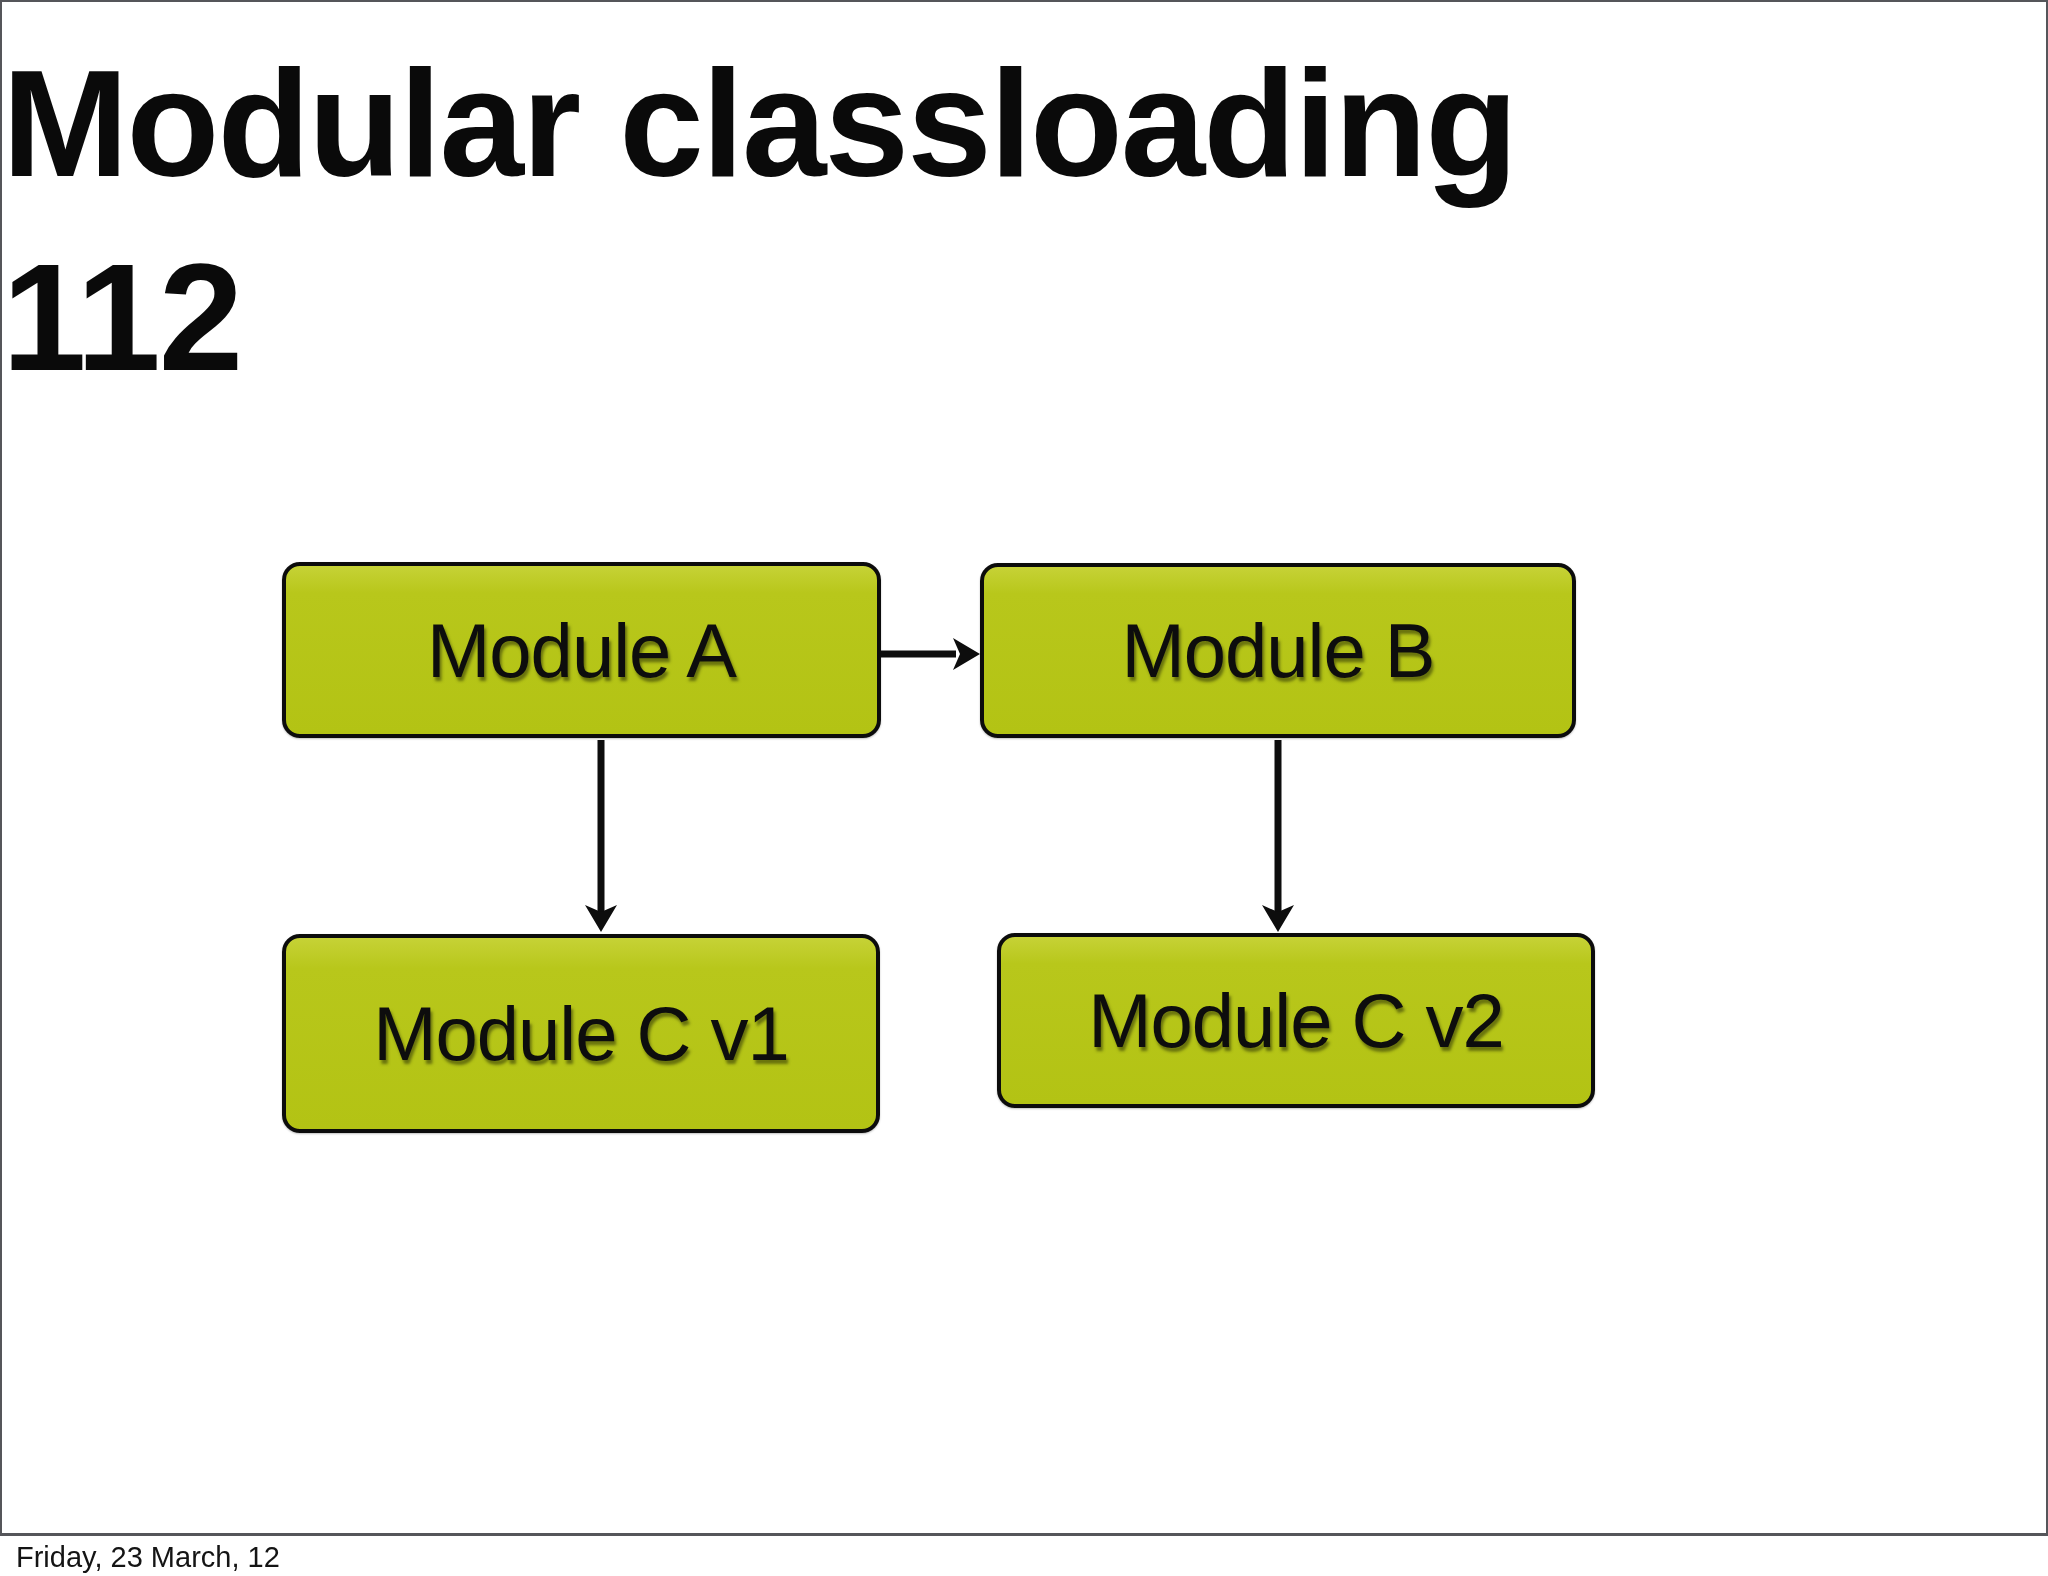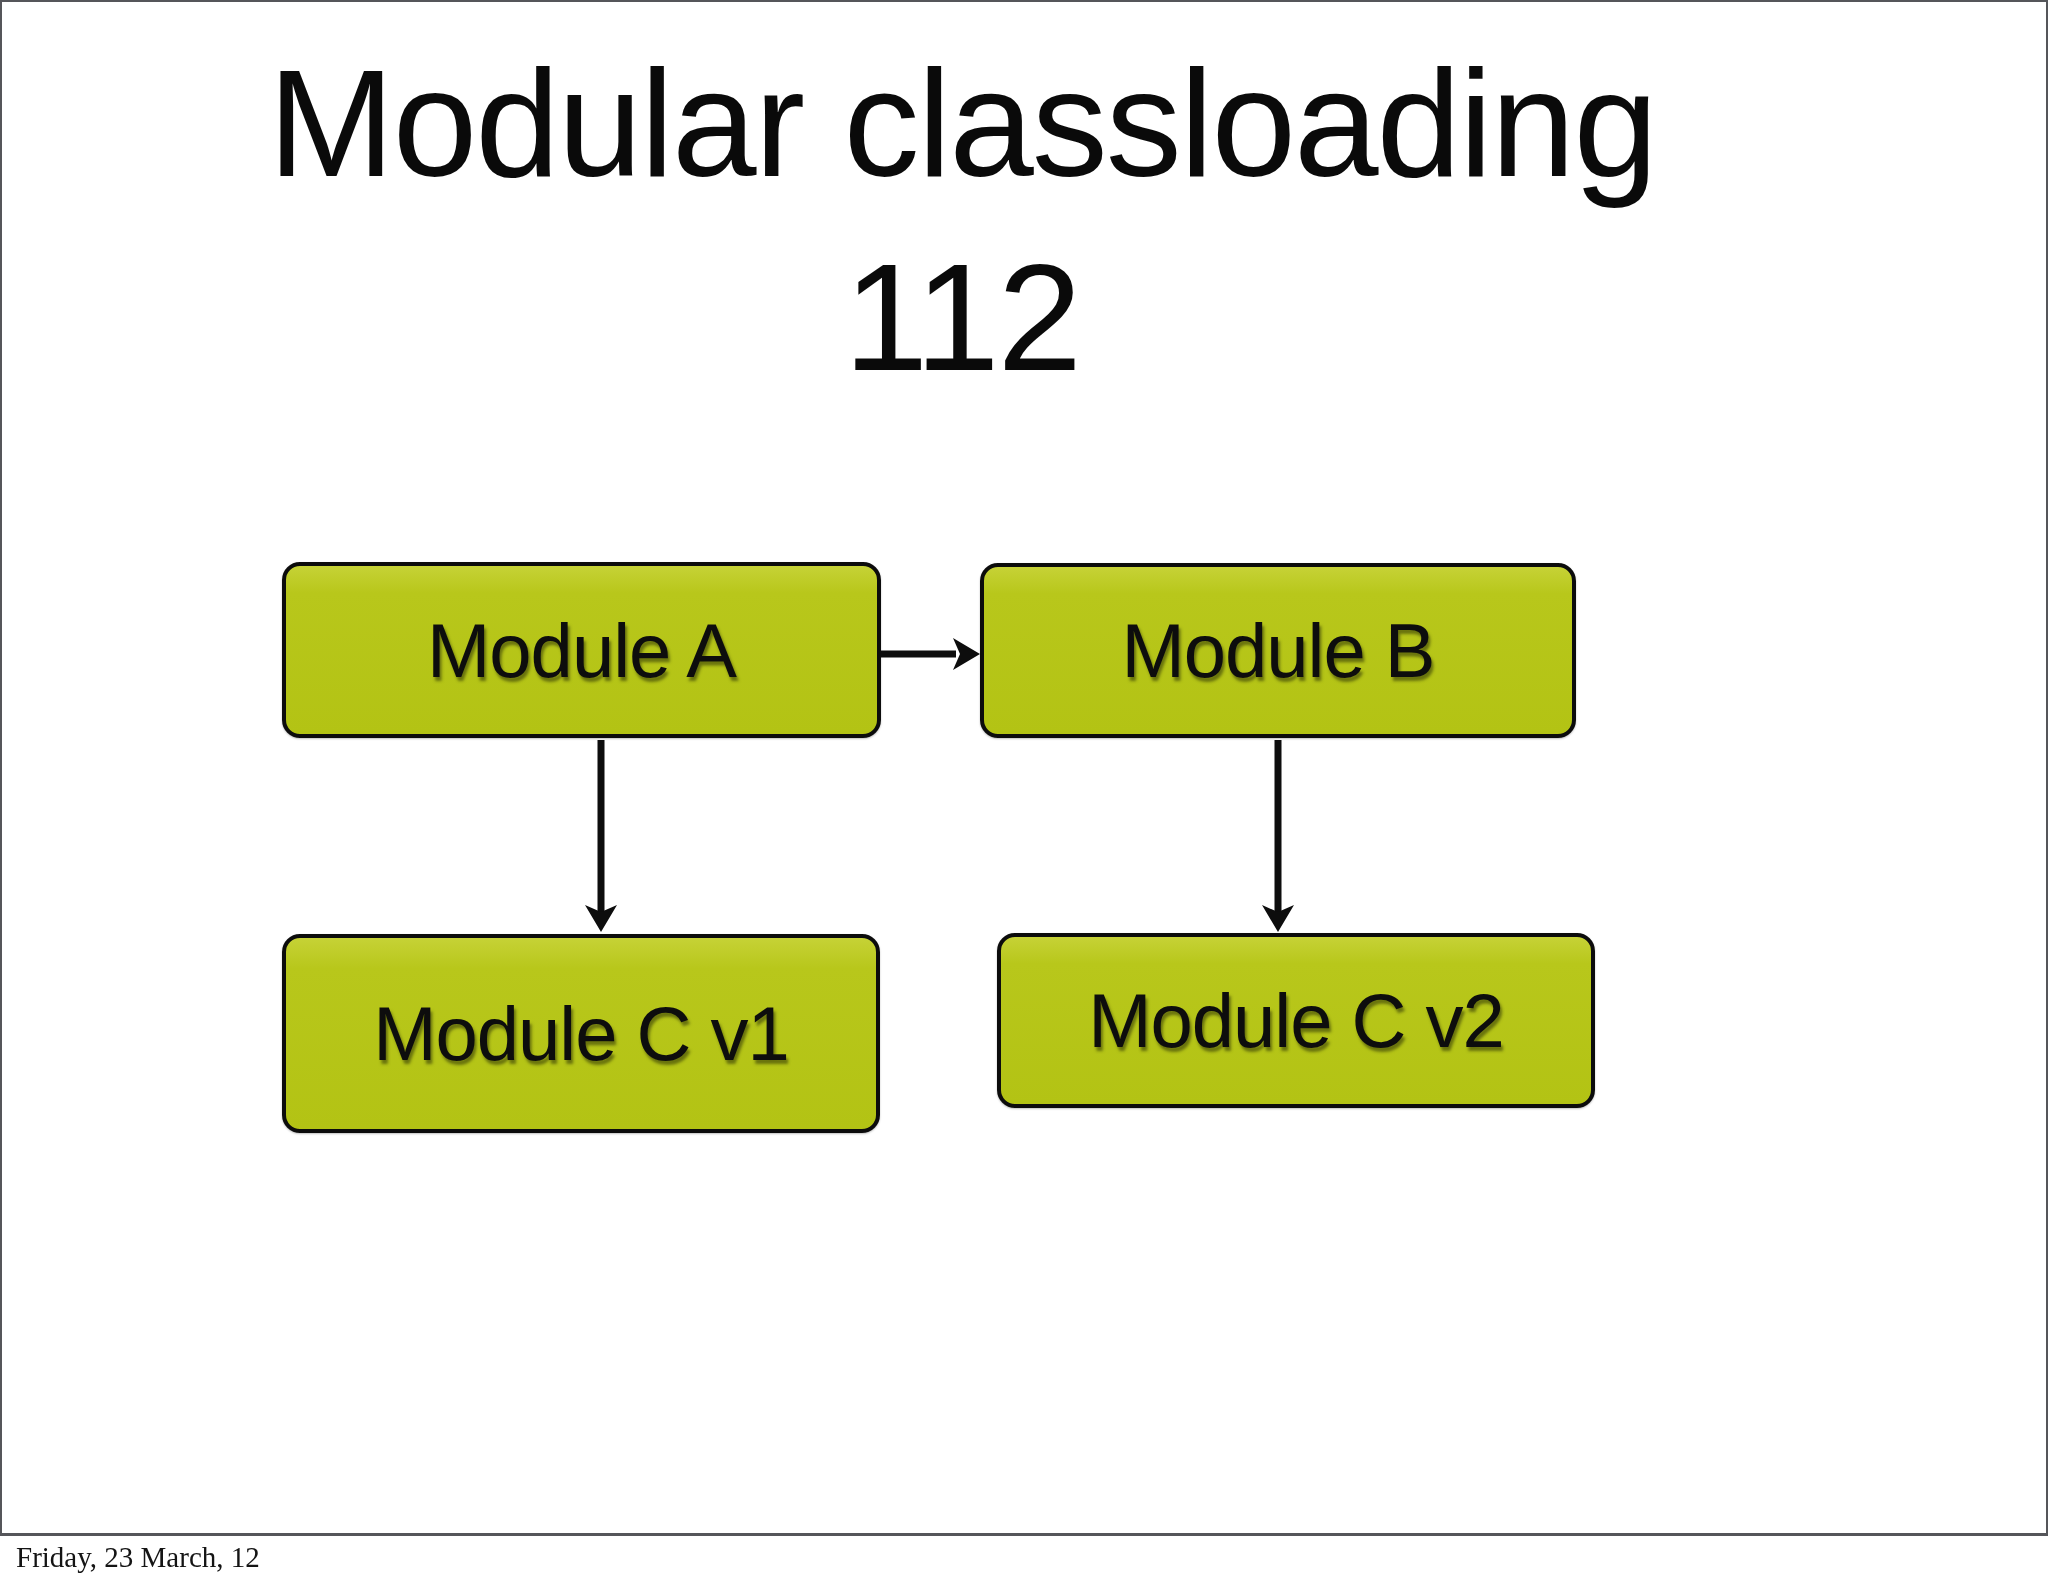--- a/index.html
+++ b/index.html
@@ -24,26 +24,27 @@
     box-sizing: border-box;
     border: 2px solid #55565a;
     border-bottom: 3px solid #55565a;
     background: #ffffff;
   }
   .title {
     position: absolute;
     left: 0;
     top: 24px;
     width: 1920px;
-    text-align: center;
+    text-align: left;
     font-size: 152px;
     line-height: 194px;
     letter-spacing: -2px;
     color: #0a0a0a;
     white-space: nowrap;
+    font-weight: bold;
   }
   .node {
     position: absolute;
     box-sizing: border-box;
     border: 4px solid #0c0c0c;
     border-radius: 18px;
     background: linear-gradient(180deg, #c6d236 0%, #b8c71b 16%, #b3c314 100%);
     display: flex;
     align-items: center;
     justify-content: center;
@@ -65,21 +66,20 @@
     width: 2048px;
     height: 1536px;
     pointer-events: none;
   }
   .footer {
     position: absolute;
     left: 16px;
     top: 1541px;
     font-size: 29px;
     color: #141414;
-    font-family: Liberation Serif, serif;
   }
 </style>
 </head>
 <body>
 
 <div class="canvas">
 
   <div class="slide-frame">
 
     <div class="title">

